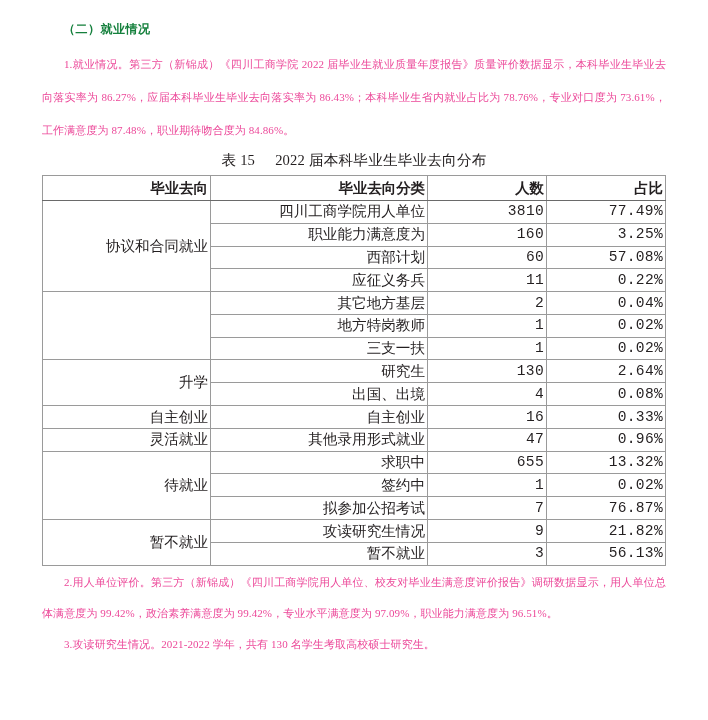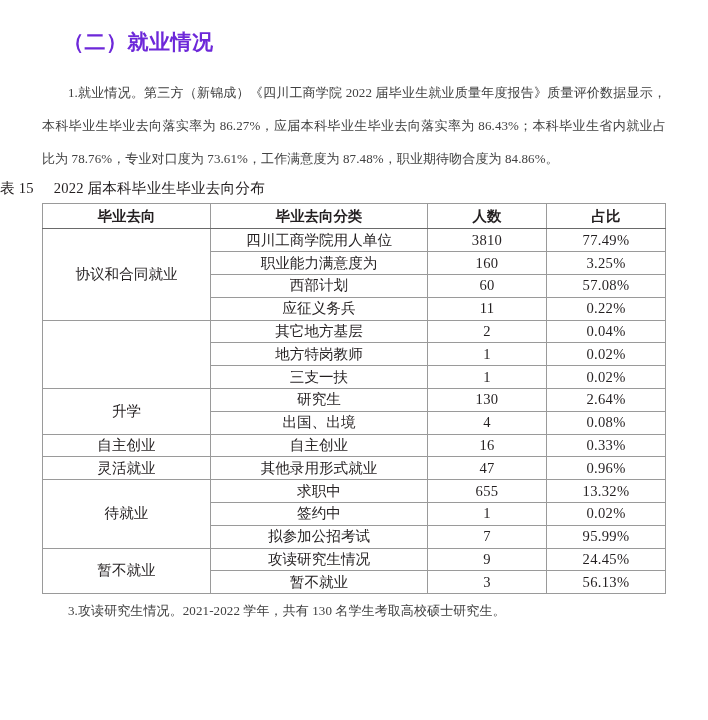--- a/index.html
+++ b/index.html
@@ -18,48 +18,48 @@
   .page {
     position: relative;
     width: 708px;
     height: 720px;
     box-sizing: border-box;
   }
 
   
   .section-heading {
     font-family: "DejaVu Sans", "Liberation Sans", sans-serif;
-    font-size: 21px;
+    font-size: 12px;
     font-weight: 700;
-    color: #6d28d9;
+    color: #15803d;
     letter-spacing: 0.5px;
     padding: 10px 0 0 63px;
     line-height: 1.5;
   }
 
   
   .body-block {
     padding: 0 42px 0 42px;
   }
   .para {
-    font-size: 13px;
+    font-size: 11px;
     line-height: 33px;
     text-align: justify;
     text-justify: inter-ideograph;
     text-indent: 2em;
-    color: #404040;
+    color: #ec4899;
     margin: 0;
     letter-spacing: 0.1px;
   }
   .para-top { margin-top: 8px; }
   .para-tight { line-height: 31px; }
 
   
   .table-caption {
-    text-align: left;
+    text-align: center;
     font-size: 14.6px;
     color: #231f20;
     margin: 4px 0 5px 0;
     letter-spacing: 0.2px;
   }
   .cap-gap { display: inline-block; width: 20px; }
 
   
   .table-wrap {
     padding: 0 42px 0 42px;
@@ -72,21 +72,21 @@
     color: #231f20;
   }
   table.dist col.c1 { width: 168px; }
   table.dist col.c2 { width: 217px; }
   table.dist col.c3 { width: 119px; }
   table.dist col.c4 { width: 119px; }
 
   table.dist th,
   table.dist td {
     border: 1px solid #9a9a9a;
-    text-align: center;
+    text-align: right;
     vertical-align: middle;
     height: 22.8px;
     padding: 0 2px;
     line-height: 1.15;
     box-sizing: border-box;
     overflow: hidden;
     white-space: nowrap;
   }
   table.dist thead th {
     font-weight: 700;
@@ -101,21 +101,21 @@
   }
   
   table.dist tr.grp > td,
   table.dist tr.grp > th {
     border-top: 1.6px solid #6a6a6a;
   }
   td.rowhead {
     border-right: 1px solid #7a7a7a;
   }
   td.num, td.pct {
-    font-family: Liberation Serif, serif;
+    font-family: Liberation Mono, monospace;
     letter-spacing: 0.3px;
   }
 
   
   .bottom-block { padding: 1px 42px 0 42px; }
 </style>
 </head>
 <body>
 
 <div class="page">
@@ -214,34 +214,35 @@
             <td class="pct">13.32%</td>
           </tr>
           <tr>
             <td>签约中</td>
             <td class="num">1</td>
             <td class="pct">0.02%</td>
           </tr>
           <tr>
             <td>拟参加公招考试</td>
             <td class="num">7</td>
-            <td class="pct">95.99%</td>
+            <td class="pct">76.87%</td>
           </tr>
           <tr class="grp">
             <td class="rowhead" rowspan="2">暂不就业</td>
             <td>攻读研究生情况</td>
             <td class="num">9</td>
-            <td class="pct">24.45%</td>
+            <td class="pct">21.82%</td>
           </tr>
           <tr>
             <td>暂不就业</td>
             <td class="num">3</td>
             <td class="pct">56.13%</td>
           </tr>
         </tbody>
     </table>
   </div>
 
   <div class="bottom-block">
+    <p class="para para-tight">2.用人单位评价。第三方（新锦成）《四川工商学院用人单位、校友对毕业生满意度评价报告》调研数据显示，用人单位总体满意度为 99.42%，政治素养满意度为 99.42%，专业水平满意度为 97.09%，职业能力满意度为 96.51%。</p>
     <p class="para para-tight">3.攻读研究生情况。2021-2022 学年，共有 130 名学生考取高校硕士研究生。</p>
   </div>
 
 </div>
 
 </body></html>

